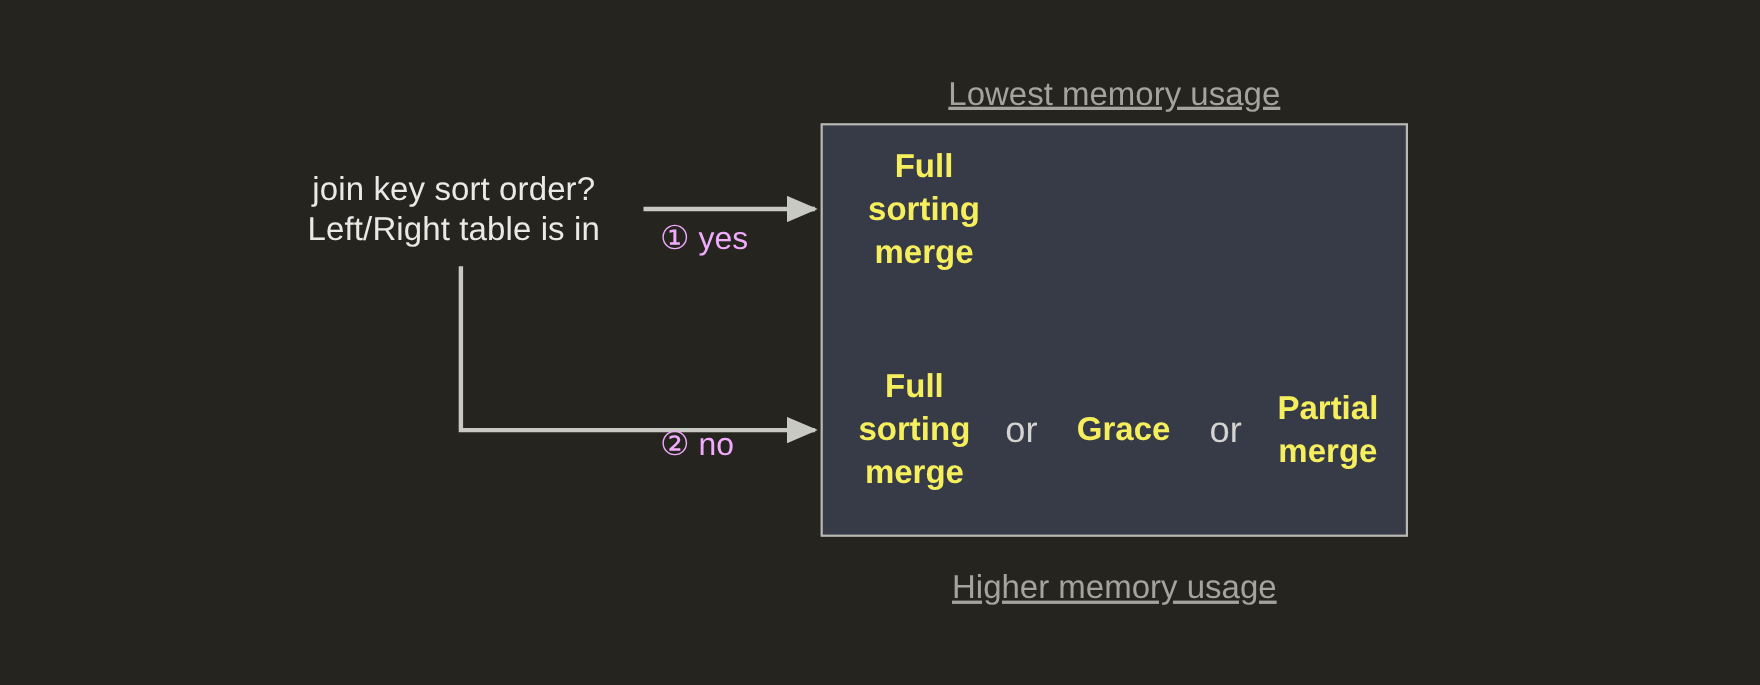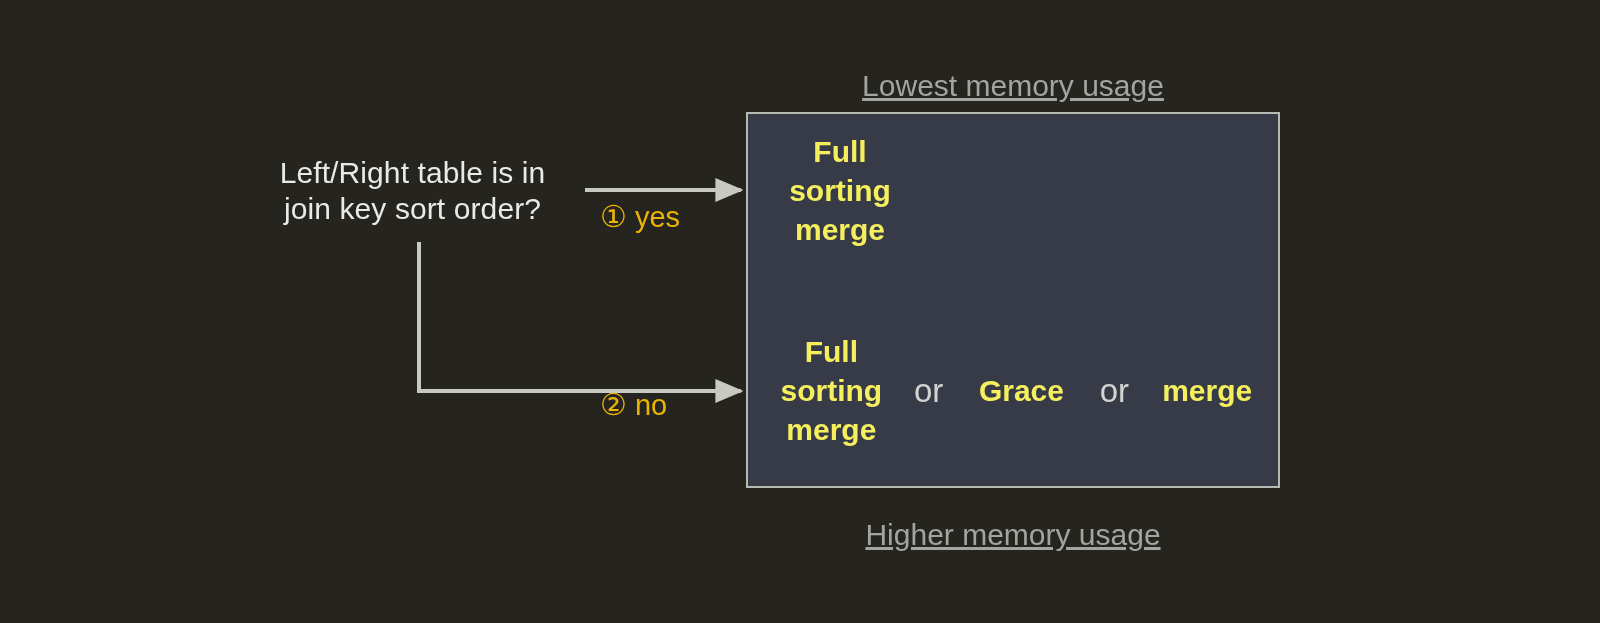--- a/index.html
+++ b/index.html
@@ -35,21 +35,21 @@
     position: absolute;
     left: 0;
     top: 0;
     width: 1600px;
     height: 623px;
   }
 
   
   .branch-label {
     position: absolute;
-    color: #eab308;
+    color: #f0abfc;
     font-size: 29px;
     line-height: 34px;
     white-space: nowrap;
   }
   .branch-label .marker {
     font-size: 30px;
   }
   #branch-label-yes {
     left: 600px;
     top: 200px;
@@ -128,22 +128,22 @@
     text-align: center;
     flex: none;
   }
 </style>
 </head>
 <body>
 
 <div id="canvas">
 
   <div id="decision-question">
+    <div>join key sort order?</div>
     <div>Left/Right table is in</div>
-    <div>join key sort order?</div>
   </div>
 
   <svg id="connectors" viewBox="0 0 1600 623" xmlns="http://www.w3.org/2000/svg">
     <defs>
       <marker id="arrowhead" markerWidth="7" markerHeight="6" refX="6.4" refY="3" orient="auto" markerUnits="strokeWidth">
         <path d="M0,0 L7,3 L0,6 z" fill="#c9c9c4"></path>
       </marker>
     </defs>
 
     <path d="M 585 190 L 741 190" fill="none" stroke="#c9c9c4" stroke-width="4" marker-end="url(#arrowhead)"></path>
@@ -188,19 +188,20 @@
       <div class="strategy s1">
         <div class="strategy-name">
           <div>Grace</div>
         </div>
       </div>
 
       <div class="conjunction">or</div>
 
       <div class="strategy s2">
         <div class="strategy-name">
+          <div>Partial</div>
           <div>merge</div>
         </div>
       </div>
 
     </div>
   </div>
 </div>
 
 </body></html>

